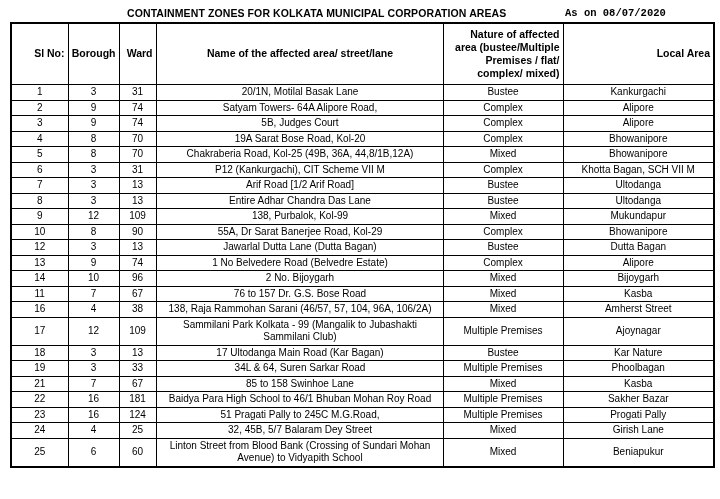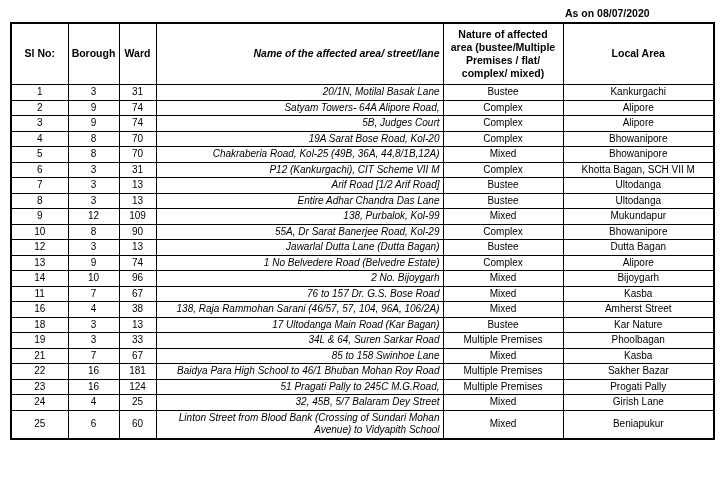--- a/index.html
+++ b/index.html
@@ -25,20 +25,21 @@
     letter-spacing: 0.1px;
     white-space: nowrap;
   }
   .as-on {
     position: absolute;
     left: 565px;
     top: 7px;
     font-size: 10.5px;
     font-weight: bold;
     white-space: nowrap;
+    font-family: Liberation Mono, monospace;
   }
   table.cz-table {
     position: absolute;
     left: 10px;
     top: 22px;
     width: 703px;
     border-collapse: collapse;
     table-layout: fixed;
     border: 2px solid #000;
   }
@@ -49,40 +50,41 @@
     padding: 1px 3px;
     text-align: center;
     vertical-align: middle;
     overflow: hidden;
     word-wrap: break-word;
   }
   .cz-table thead th {
     font-weight: bold;
     font-size: 10.5px;
     height: 58px;
+    text-align: right;
   }
   .cz-table th.name-col, .cz-table td.name-col {
-    text-align: right;
+    text-align: center;
     padding-left: 4px;
-    font-style: italic;
   }
   .cz-table tbody td {
     height: 12px;
   }
   .col-slno   { width: 57px; }
   .col-boro   { width: 51px; }
   .col-ward   { width: 37px; }
   .col-name   { width: 287px; }
   .col-nature { width: 120px; }
   .col-local  { width: 151px; }
 </style>
 </head>
 <body>
 
 <div class="page">
+  <div class="doc-title">CONTAINMENT ZONES FOR KOLKATA MUNICIPAL CORPORATION AREAS</div>
   <div class="as-on">As on 08/07/2020</div>
 
   <table class="cz-table">
     <colgroup>
       <col class="col-slno">
       <col class="col-boro">
       <col class="col-ward">
       <col class="col-name">
       <col class="col-nature">
       <col class="col-local">
@@ -212,20 +214,28 @@
         </tr>
         <tr>
           <td>16</td>
           <td>4</td>
           <td>38</td>
           <td class="name-col">138, Raja Rammohan Sarani (46/57, 57, 104, 96A, 106/2A)</td>
           <td>Mixed</td>
           <td>Amherst Street</td>
         </tr>
         <tr>
+          <td>17</td>
+          <td>12</td>
+          <td>109</td>
+          <td class="name-col">Sammilani Park Kolkata - 99 (Mangalik to Jubashakti Sammilani Club)</td>
+          <td>Multiple Premises</td>
+          <td>Ajoynagar</td>
+        </tr>
+        <tr>
           <td>18</td>
           <td>3</td>
           <td>13</td>
           <td class="name-col">17 Ultodanga Main Road (Kar Bagan)</td>
           <td>Bustee</td>
           <td>Kar Nature</td>
         </tr>
         <tr>
           <td>19</td>
           <td>3</td>

